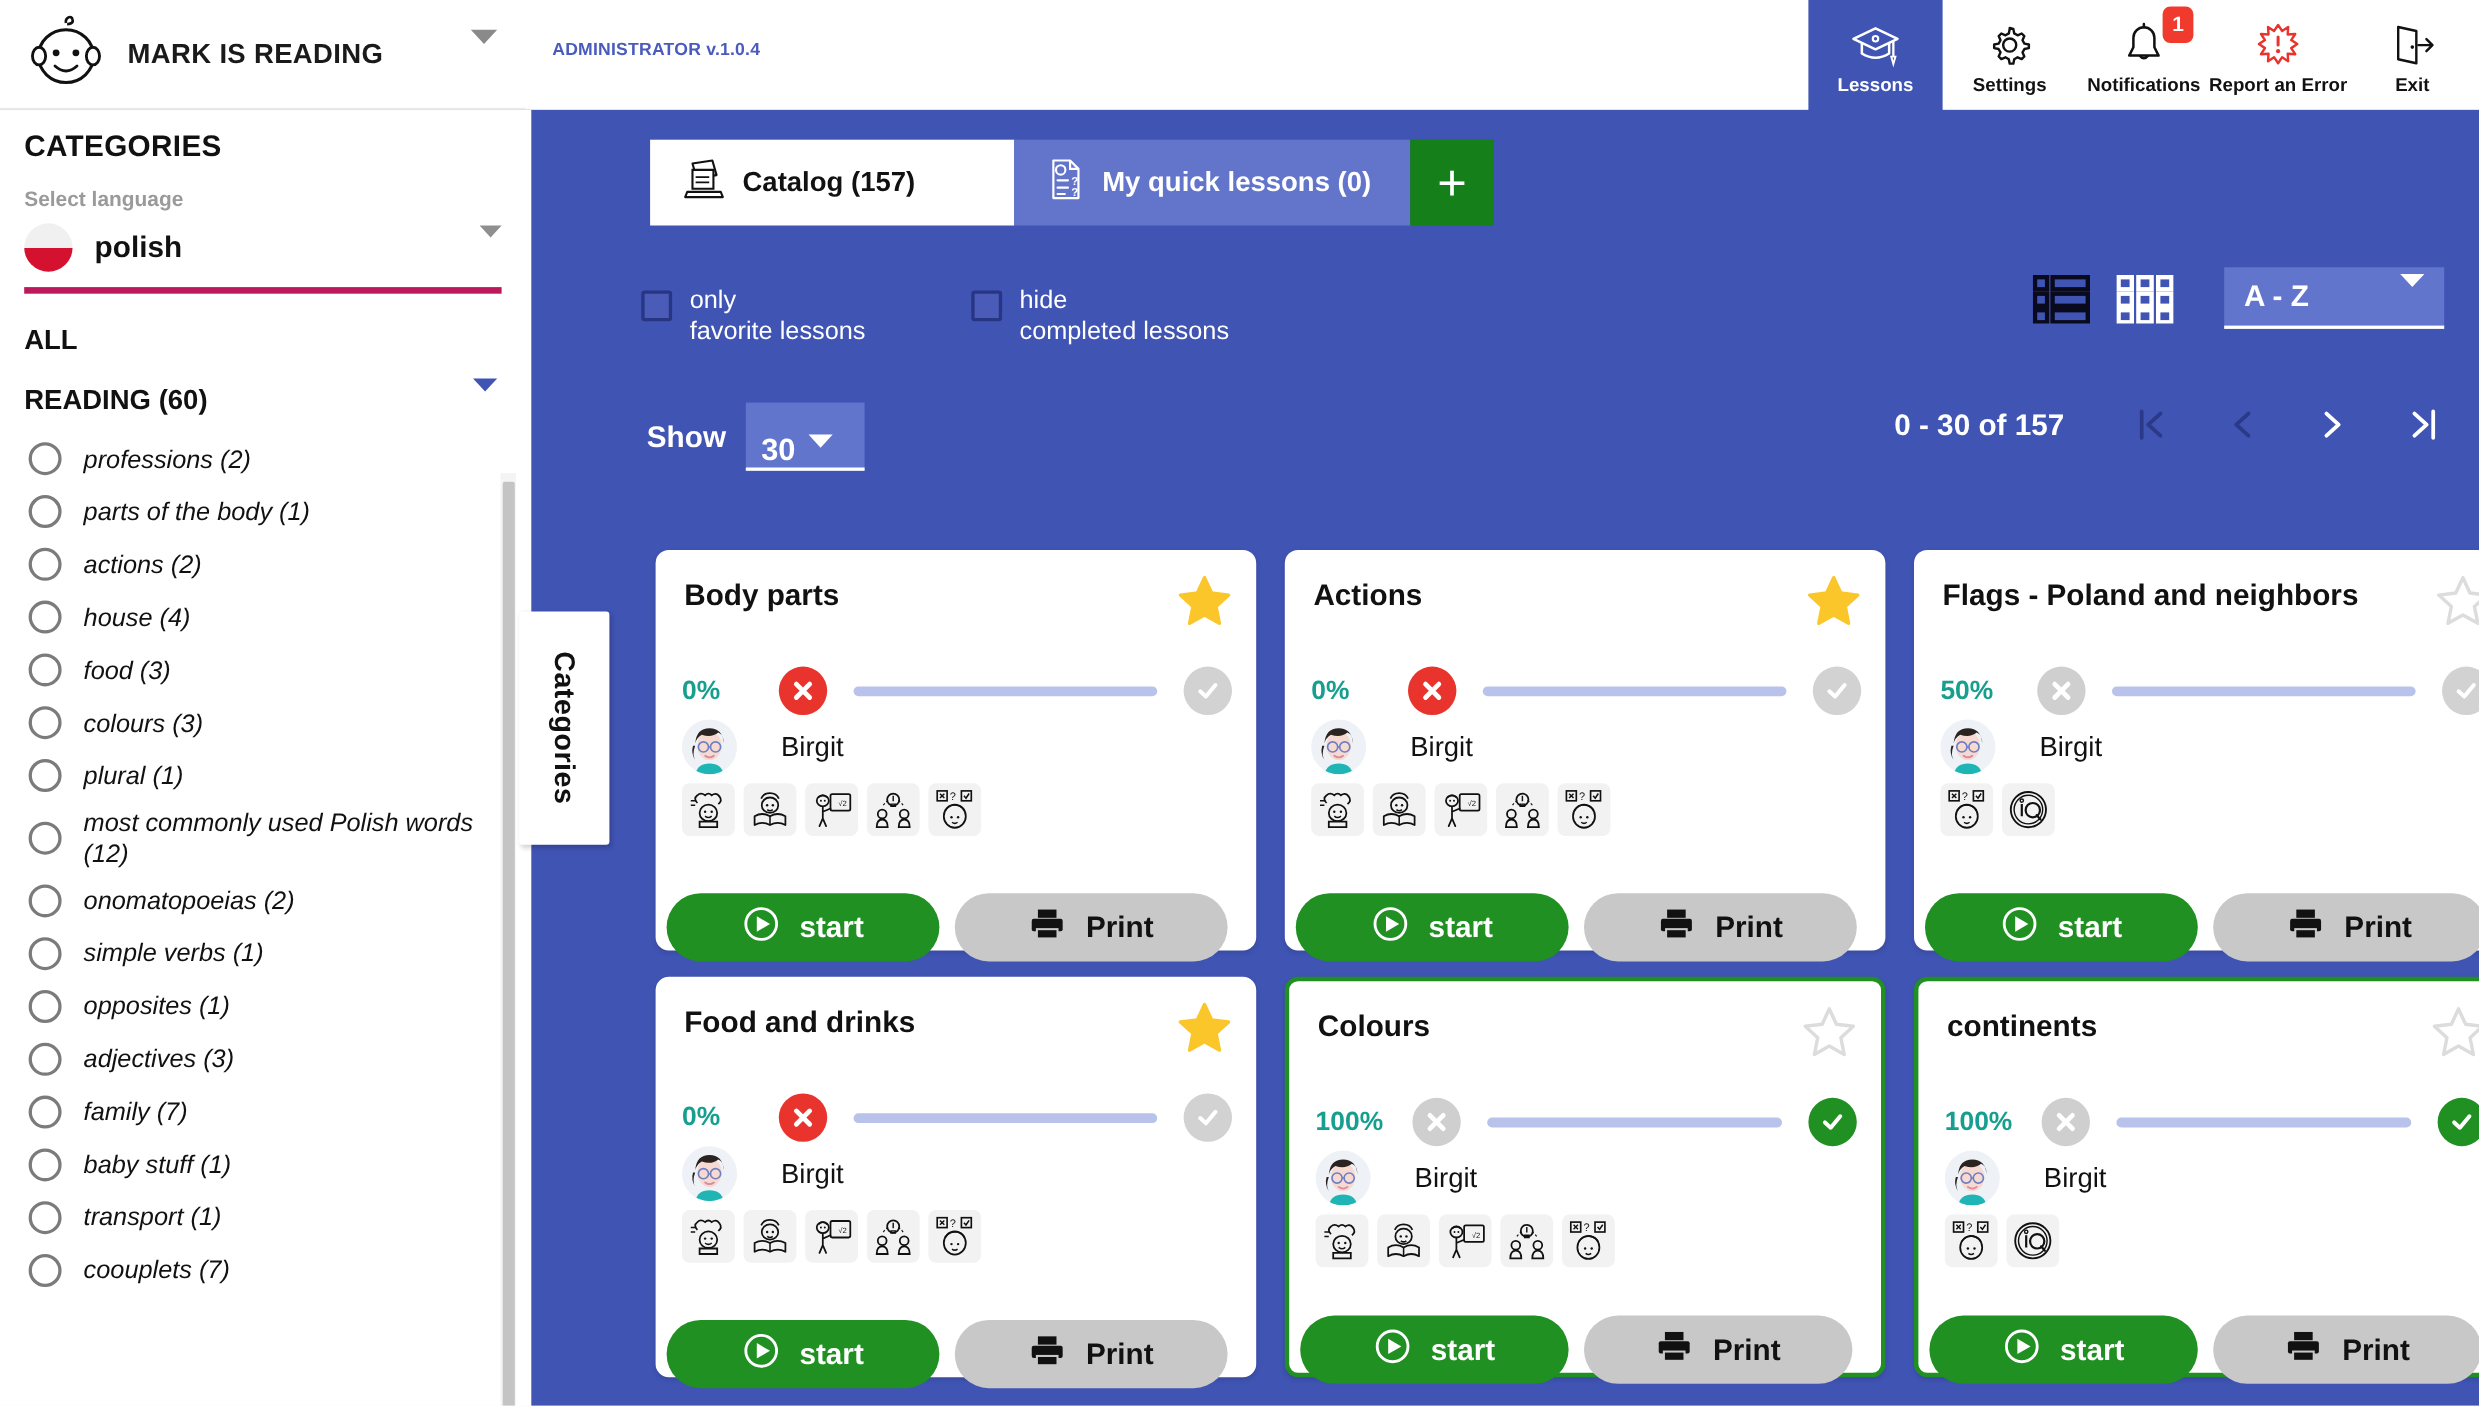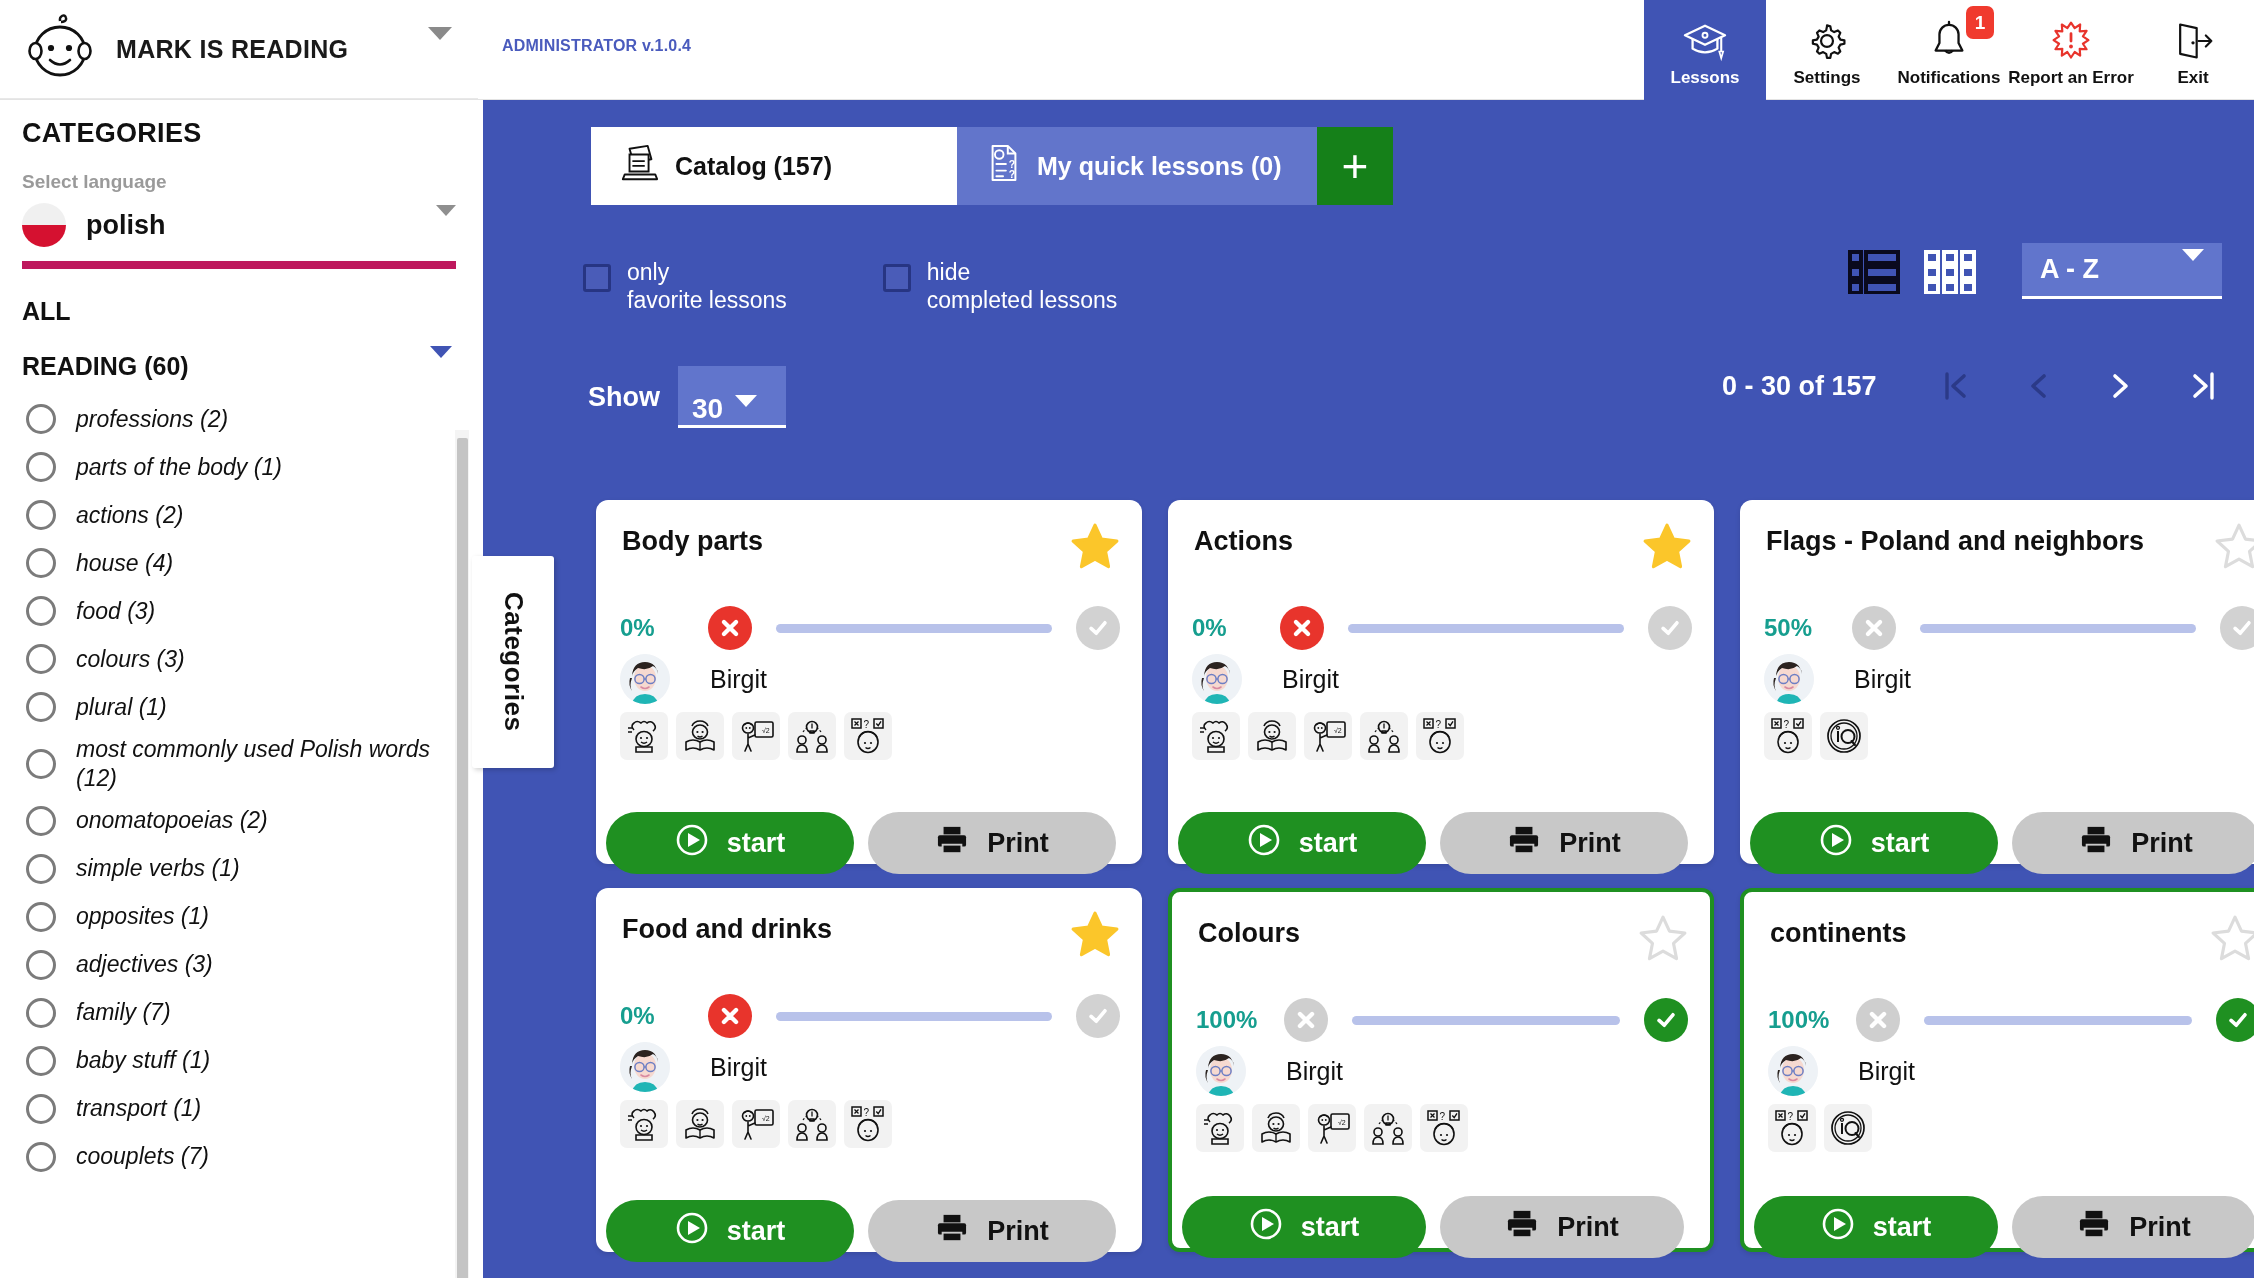--- a/index.html
+++ b/index.html
@@ -54,21 +54,21 @@
 
   
   .sidebar {
     position: absolute; top: 100px; left: 0; width: 478px; height: 1178px;
     background: #ffffff; overflow: hidden;
   }
   .cat-title { font-size: 27px; font-weight: bold; color: #111; padding: 18px 0 0 22px; letter-spacing: .3px; }
   .sel-lang-label { font-size: 19px; color: #9a9a9a; font-weight: bold; padding: 22px 0 0 22px; }
   .lang-row {
     margin: 10px 22px 0 22px; display: flex; align-items: center;
-    gap: 20px; border-bottom: 8px solid #be185d; padding-bottom: 14px;
+    gap: 20px; border-bottom: 6px solid #be185d; padding-bottom: 14px;
   }
   .flag-pl {
     width: 44px; height: 44px; border-radius: 50%;
     background: linear-gradient(to bottom, #f0f0f0 0%, #f0f0f0 50%, #d51130 50%, #d51130 100%);
     flex: 0 0 44px;
   }
   .lang-name { font-size: 27px; font-weight: bold; color: #111; flex: 1; }
   .caret-sm {
     width: 0; height: 0; border-left: 10px solid transparent;
     border-right: 10px solid transparent; border-top: 11px solid #8f8f8f;
@@ -115,21 +115,21 @@
     writing-mode: vertical-rl; font-size: 26px; font-weight: bold;
     color: #111; letter-spacing: .5px;
   }
 
   
   .tabs { position: absolute; top: 127px; left: 591px; display: flex; align-items: stretch; height: 78px; }
   .tab {
     display: flex; align-items: center; gap: 14px; padding: 0 28px;
     font-size: 25px; font-weight: bold;
   }
-  .tab.active { background: #ffffff; color: #111; width: 366px; }
+  .tab.active { background: #ffffff; color: #111; width: 331px; }
   .tab.inactive { background: #6275cb; color: #ffffff; width: 360px; }
   .tab-add {
     width: 76px; background: #158019; color: #fff;
     display: flex; align-items: center; justify-content: center;
     font-size: 46px; font-weight: 300; line-height: 1;
   }
 
   
   .filters { position: absolute; top: 258px; left: 583px; display: flex; gap: 96px; }
   .filter { display: flex; align-items: flex-start; gap: 16px; }

